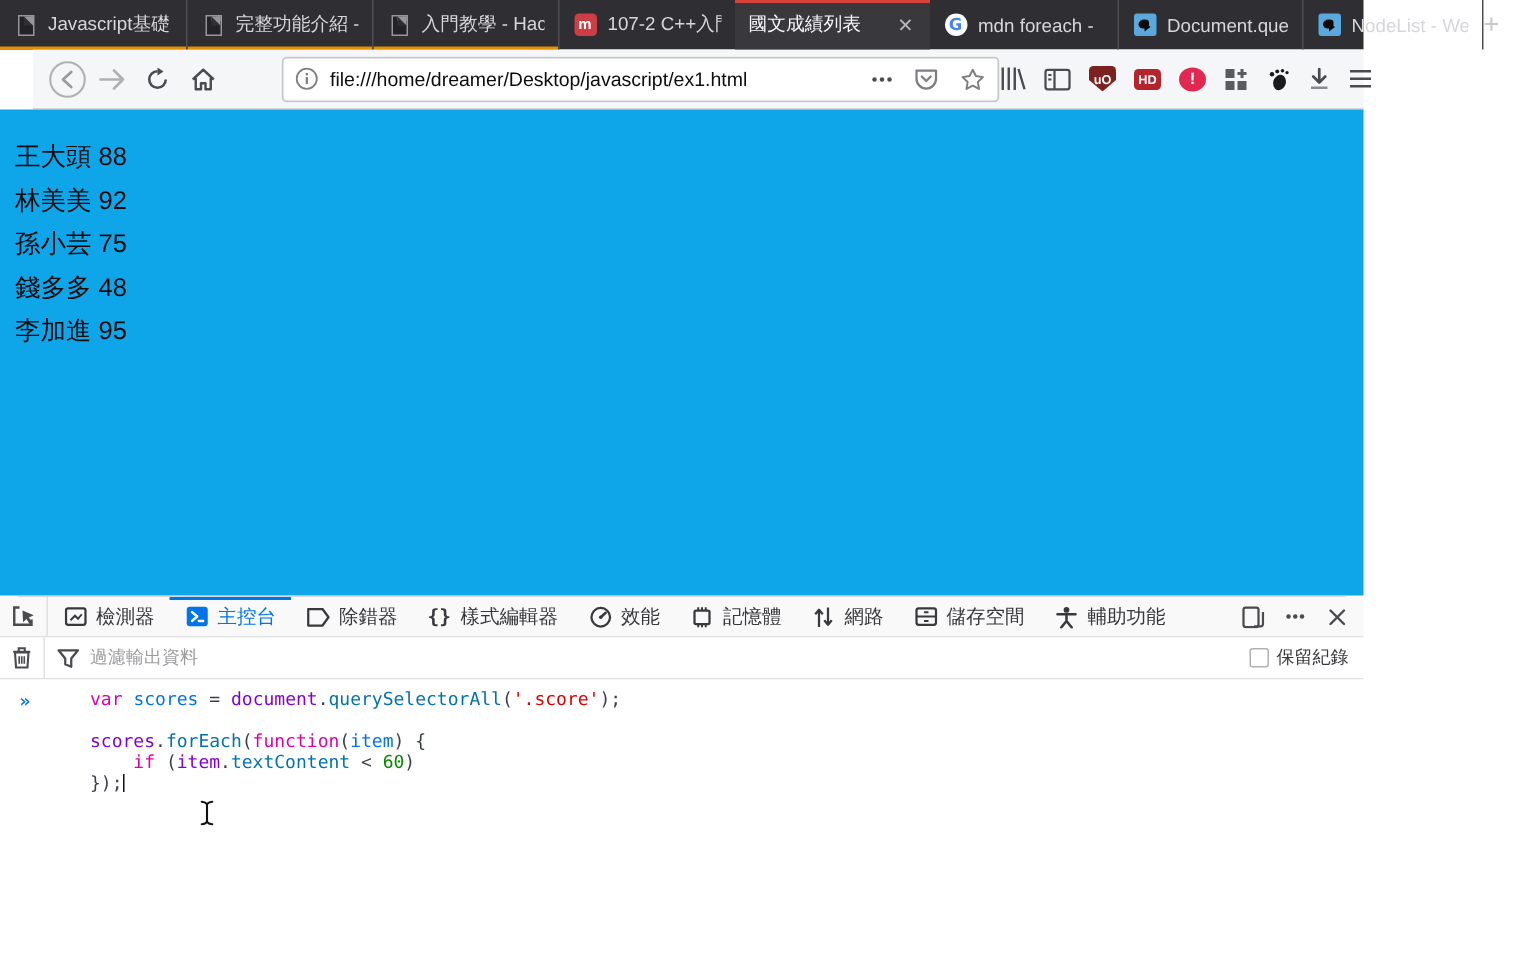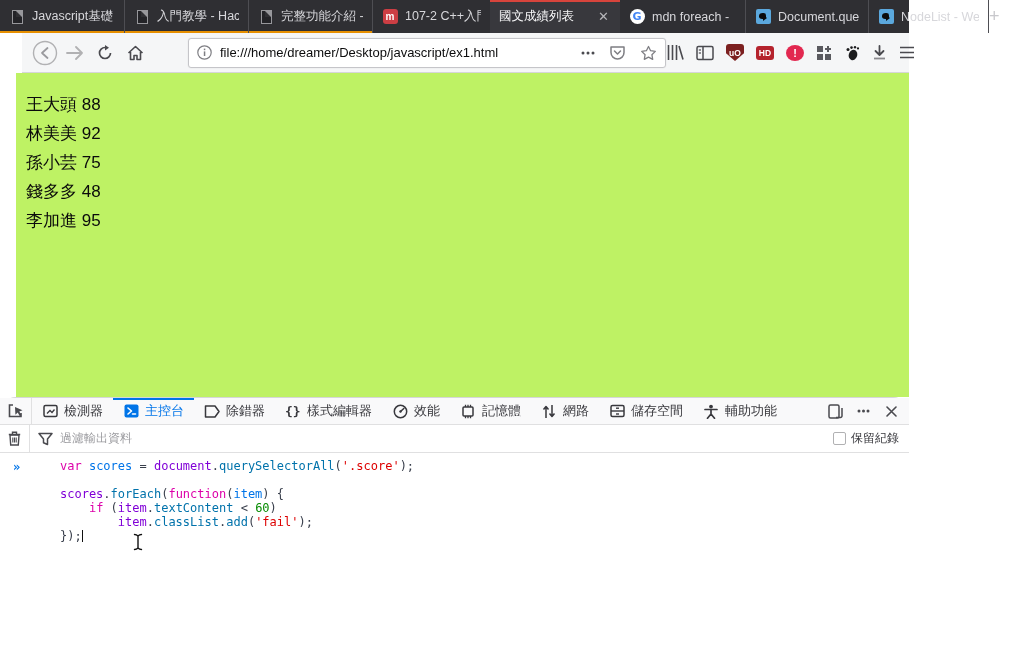--- a/index.html
+++ b/index.html
@@ -44,21 +44,21 @@
   .urlbar { height:30px; flex:none; width:478px; margin-left:38px; background:#fff;
     border:1px solid #c5c5c9; border-radius:3px; display:flex; align-items:center; padding:0 8px;
     box-shadow:0 0 0 0.5px rgba(0,0,0,.04); }
   .urlbar .url-text { font-size:13px; color:#0c0c0d; margin-left:8px; flex:1; white-space:nowrap; overflow:hidden; }
   .urlbar-actions { display:flex; align-items:center; gap:14px; margin-left:8px; }
   .toolbar-right { display:flex; align-items:center; gap:12px; margin-left:auto; padding-right:4px; }
   .ext-badge { min-width:18px; height:14px; border-radius:3px; color:#fff; font-size:8.5px; font-weight:bold;
     display:flex; align-items:center; justify-content:center; }
 
   
-  .content { flex:1; background:#bef264; padding:17px 0 0 10px; overflow:hidden;margin-left:16px; }
+  .content { flex:1; background:#0ea5e9; padding:17px 0 0 10px; overflow:hidden; }
   .student-row { font-size:17px; line-height:29px; color:#0b0b0b; white-space:pre; }
 
   
   .devtools { flex:none; height:251px; border-top:1px solid #d6d6d9; display:flex; flex-direction:column; background:#fff;border-radius:16px; }
   .dt-toolbar { height:27px; background:#f9f9fa; border-bottom:1px solid #e0e0e1; display:flex;
     align-items:stretch; flex:none; font-size:13px; color:#38383d; }
   .dt-pick { width:32px; display:flex; align-items:center; justify-content:center;
     border-right:1px solid #e0e0e1; flex:none; }
   .dt-tab { position:relative; display:flex; align-items:center; gap:6px; padding:0 10px; cursor:default; white-space:nowrap; }
   .dt-tab .dt-icon { display:flex; align-items:center; justify-content:center; width:16px; height:16px; }
@@ -103,28 +103,28 @@
     <span class="favicon">
             <span class="fav-doc"></span>
           </span>
     <span class="tab-label">Javascript基礎</span>
   <div class="stripe-bottom" style="background: rgb(230, 143, 0);"></div>
         </div>
         <div class="tab sep-l" style="width: 124px;">
     <span class="favicon">
             <span class="fav-doc"></span>
           </span>
+    <span class="tab-label">完整功能介紹 -</span>
+  <div class="stripe-bottom" style="background: rgb(230, 143, 0);"></div>
+        </div>
+        <div class="tab sep-l" style="width: 124px;">
+    <span class="favicon">
+            <span class="fav-doc"></span>
+          </span>
     <span class="tab-label">入門教學 - Hac</span>
-  <div class="stripe-bottom" style="background: rgb(230, 143, 0);"></div>
-        </div>
-        <div class="tab sep-l" style="width: 124px;">
-    <span class="favicon">
-            <span class="fav-doc"></span>
-          </span>
-    <span class="tab-label">完整功能介紹 -</span>
   <div class="stripe-bottom" style="background: rgb(230, 143, 0);"></div>
         </div>
         <div class="tab sep-l" style="width: 118px;">
     <span class="favicon">
             <span class="fav-hackmd">m</span>
           </span>
     <span class="tab-label">107-2 C++入門</span>
   </div>
         <div class="tab active" style="width: 130px;">
 
@@ -382,21 +382,20 @@
       </div>
     </div>
 
     <div class="console-area">
       <div class="console-prompt">»</div>
       <div class="console-code" id="console-code">
           <div class="code-line"><span class="tok-kw">var</span><span class="tok-pl"> </span><span class="tok-def">scores</span><span class="tok-pl"> = </span><span class="tok-var">document</span><span class="tok-pl">.</span><span class="tok-prop">querySelectorAll</span><span class="tok-pl">(</span><span class="tok-str">'.score'</span><span class="tok-pl">);</span></div>
           <div class="code-line">&nbsp;</div>
           <div class="code-line"><span class="tok-var">scores</span><span class="tok-pl">.</span><span class="tok-prop">forEach</span><span class="tok-pl">(</span><span class="tok-kw">function</span><span class="tok-pl">(</span><span class="tok-def">item</span><span class="tok-pl">) {</span></div>
           <div class="code-line"><span class="tok-pl">    </span><span class="tok-kw">if</span><span class="tok-pl"> (</span><span class="tok-var">item</span><span class="tok-pl">.</span><span class="tok-prop">textContent</span><span class="tok-pl"> &lt; </span><span class="tok-num">60</span><span class="tok-pl">)</span></div>
-          <div class="code-line"><span class="tok-pl">        </span><span class="tok-var">item</span><span class="tok-pl">.</span><span class="tok-prop">classList</span><span class="tok-pl">.</span><span class="tok-prop">add</span><span class="tok-pl">(</span><span class="tok-str">'fail'</span><span class="tok-pl">);</span></div>
           <div class="code-line"><span class="tok-pl">});</span><span class="tok-caret"></span></div>
         </div>
     </div>
   </div>
 
   <div class="ibeam-cursor">
     <svg width="12" height="18" viewBox="0 0 12 18">
         <path d="M2.5 1.5 C4 1.5 5 2 6 3 C7 2 8 1.5 9.5 1.5 M6 3 V15 M2.5 16.5 C4 16.5 5 16 6 15 C7 16 8 16.5 9.5 16.5" fill="none" stroke="#111" stroke-width="1.4" stroke-linecap="round"></path>
       </svg>
   </div>

